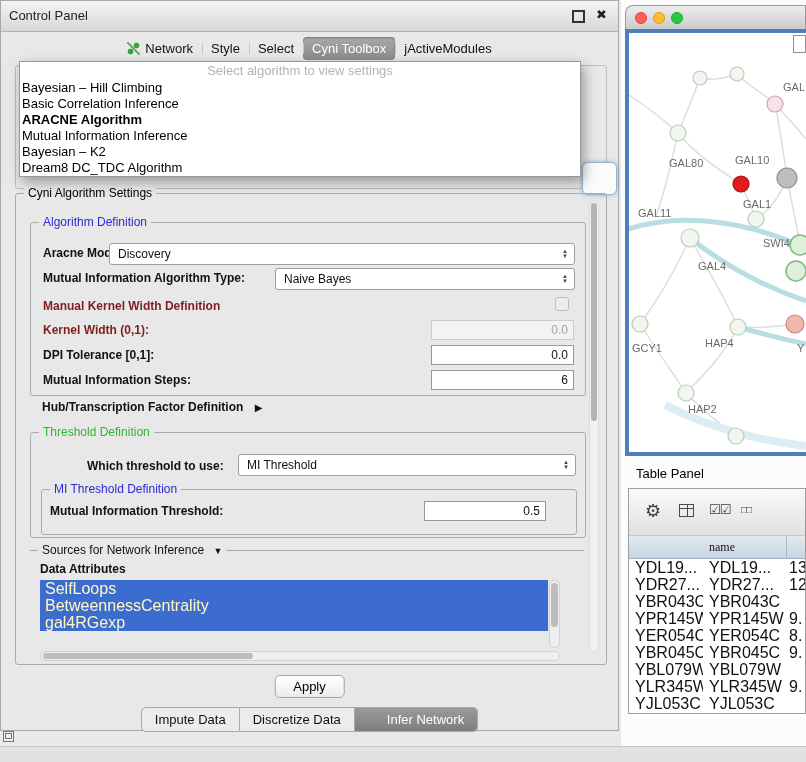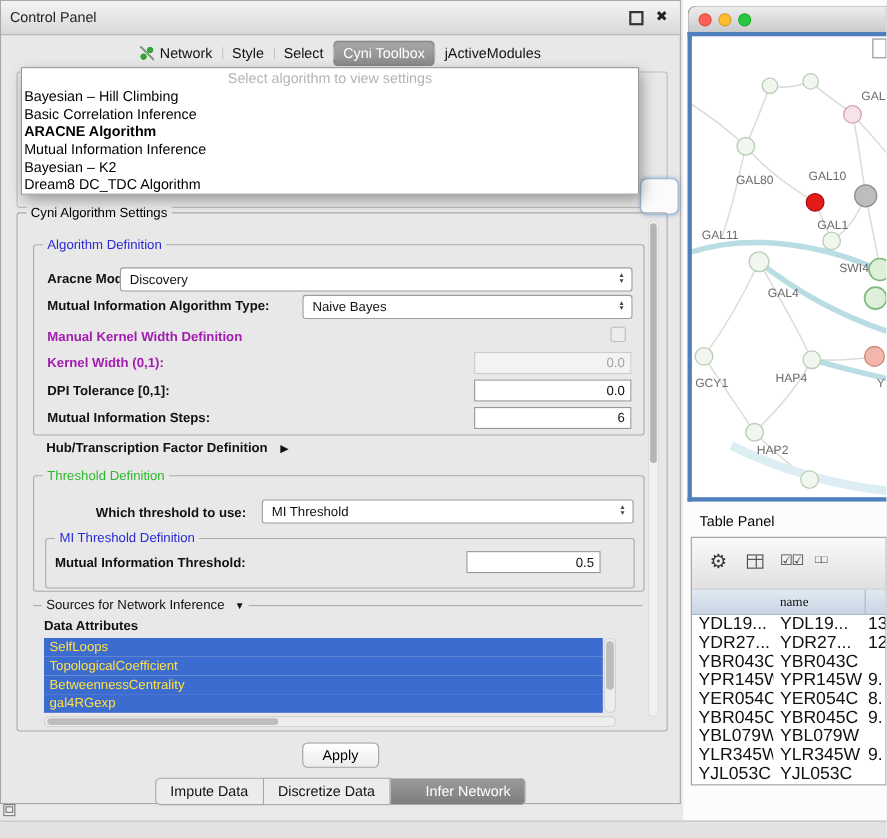--- a/index.html
+++ b/index.html
@@ -41,42 +41,42 @@
   
   .settings-group{position:absolute;left:14px;top:192px;width:590px;height:470px;border:1px solid #ababab;border-radius:3px;}
   .g-title{position:absolute;top:-8px;left:8px;background:#e8e8e8;padding:0 4px;font-size:12px;color:#000;white-space:nowrap;}
   .g-title.blue{color:#2b2bd4;}
   .g-title.green{color:#2eb82e;}
   .v-scrollbar{position:absolute;left:573px;top:6px;width:10px;height:452px;background:#f0f0f0;border:1px solid #dcdcdc;border-radius:6px;box-sizing:border-box;}
   .v-thumb{position:absolute;left:1px;top:2px;width:6px;height:218px;background:#b4b4b4;border-radius:4px;}
 
   .algdef{position:absolute;left:14px;top:28px;width:554px;height:172px;border:1px solid #ababab;border-radius:3px;}
   .lbl{position:absolute;font-weight:bold;font-size:12px;white-space:nowrap;}
-  .lbl.dis{color:#a21caf;}
+  .lbl.dis{color:#7f1d1d;}
   .combo{position:absolute;height:22px;background:#fff;border:1px solid #9e9e9e;border-radius:3px;
        display:flex;align-items:center;box-sizing:border-box;}
   .combo-text{flex:1;padding-left:8px;font-size:12px;white-space:nowrap;overflow:hidden;}
   .combo-arrows{width:14px;display:flex;flex-direction:column;align-items:center;color:#444;font-size:6px;line-height:5px;padding-right:2px;}
   .field{position:absolute;height:20px;background:#fff;border:1px solid #979797;box-sizing:border-box;
        font-size:12px;text-align:right;padding:2px 5px 0 0;}
   .field.dis{background:#f3f3f3;border-color:#cccccc;color:#a3a3a3;}
   .checkbox{position:absolute;width:14px;height:14px;background:#ededed;border:1px solid #bdbdbd;border-radius:3px;box-sizing:border-box;}
 
   .hub-row{position:absolute;left:26px;top:206px;font-weight:bold;font-size:12px;}
   .hub-arrow{margin-left:8px;font-size:10px;}
 
   .threshold-group{position:absolute;left:14px;top:238px;width:554px;height:104px;border:1px solid #ababab;border-radius:3px;}
   .mi-subgroup{position:absolute;left:10px;top:56px;width:534px;height:44px;border:1px solid #ababab;border-radius:3px;}
 
   .sources-line{position:absolute;left:14px;top:356px;width:554px;height:0;border-top:1px solid #ababab;}
   .sources-title{position:absolute;left:22px;top:349px;background:#e8e8e8;padding:0 4px;font-size:12px;}
   .collapse-arrow{margin-left:6px;font-size:9px;}
   .data-attrs{position:absolute;left:24px;top:368px;font-weight:bold;font-size:12px;}
   .attr-list{position:absolute;left:24px;top:386px;width:508px;}
-  .attr-item{height:17px;line-height:17px;background:#3d6cd0;color:#fde047;padding-left:5px;font-size:12px;white-space:nowrap;overflow:hidden;}
+  .attr-item{height:17px;line-height:17px;background:#3d6cd0;color:#fef9c3;padding-left:5px;font-size:16px;white-space:nowrap;overflow:hidden;}
   .attr-vscroll{position:absolute;left:533px;top:386px;width:11px;height:68px;background:#eee;border:1px solid #d2d2d2;border-radius:5px;box-sizing:border-box;}
   .attr-vthumb{position:absolute;left:1px;top:2px;width:7px;height:44px;background:#bdbdbd;border-radius:4px;}
   .attr-hscroll{position:absolute;left:24px;top:457px;width:520px;height:10px;background:#eee;border:1px solid #d2d2d2;border-radius:5px;box-sizing:border-box;}
   .attr-hthumb{position:absolute;left:2px;top:1px;width:210px;height:6px;background:#bdbdbd;border-radius:4px;}
 
   .apply-btn{position:absolute;left:50%;top:674px;transform:translateX(-50%);padding:3px 18px;font-size:13px;
        background:linear-gradient(#ffffff,#ececec);border:1px solid #a3a3a3;border-radius:5px;}
 
   .cp-bottom-tabs{position:absolute;left:0;right:0;top:706px;display:flex;justify-content:center;}
   .btab{padding:4px 13px;font-size:13px;border:1px solid #a8a8a8;border-left:none;background:#ececec;white-space:nowrap;}
@@ -240,21 +240,20 @@
       </div>
 
       <div class="sources-line"></div>
       <span class="sources-title">
         <span>Sources for Network Inference</span>
         <span class="collapse-arrow">▼</span>
       </span>
       <span class="data-attrs">Data Attributes</span>
       <div class="attr-list" id="attr-list">
           <div class="attr-item">SelfLoops</div>
-          <div class="attr-item">TopologicalCoefficient</div>
           <div class="attr-item">BetweennessCentrality</div>
           <div class="attr-item">gal4RGexp</div>
         </div>
       <div class="attr-vscroll">
         <div class="attr-vthumb"></div>
       </div>
       <div class="attr-hscroll">
         <div class="attr-hthumb"></div>
       </div>
     </div>

